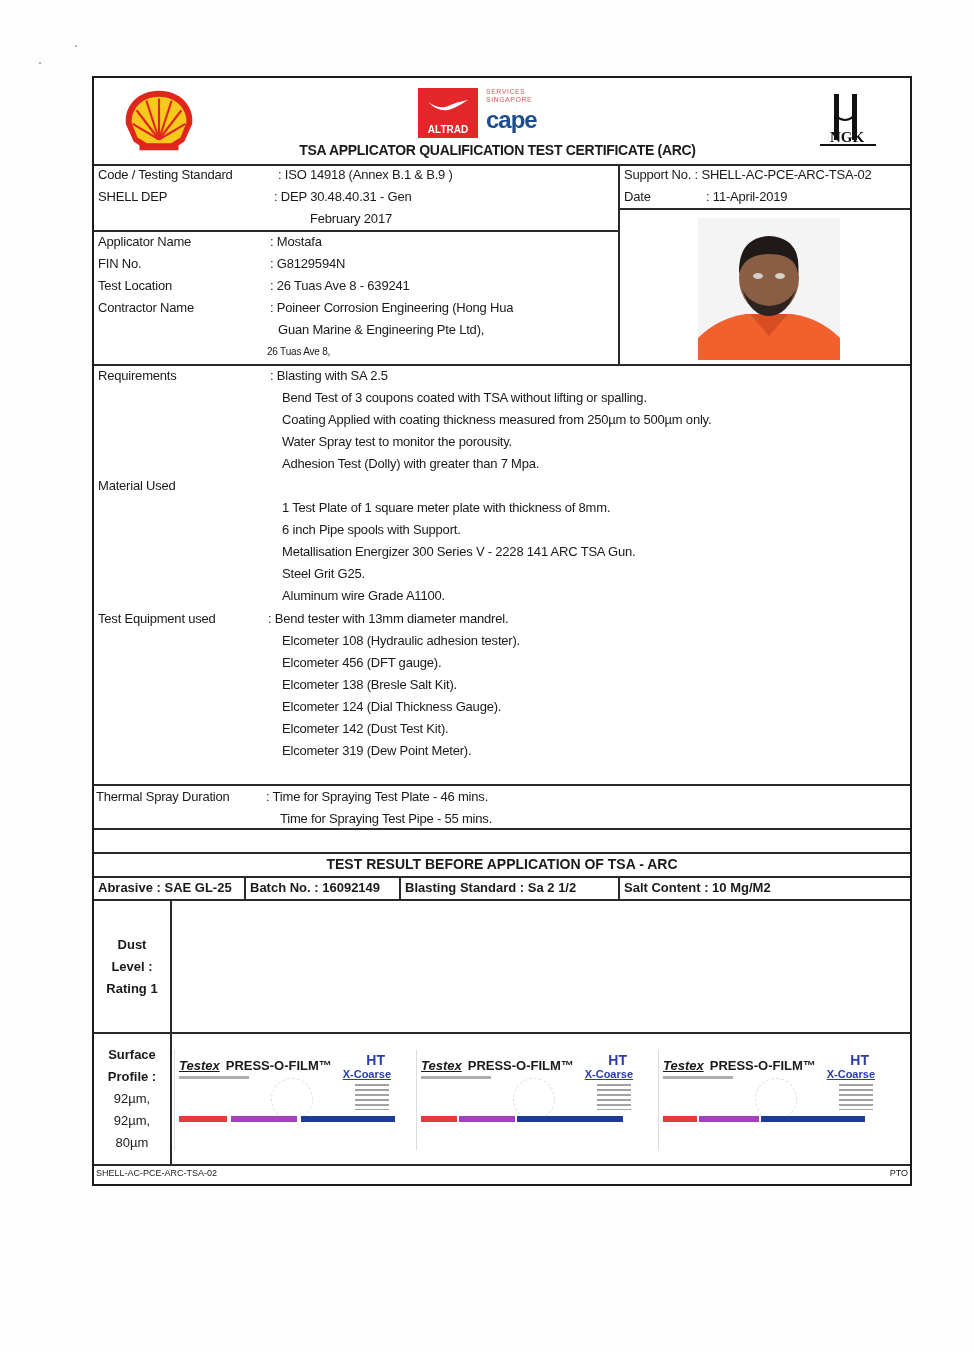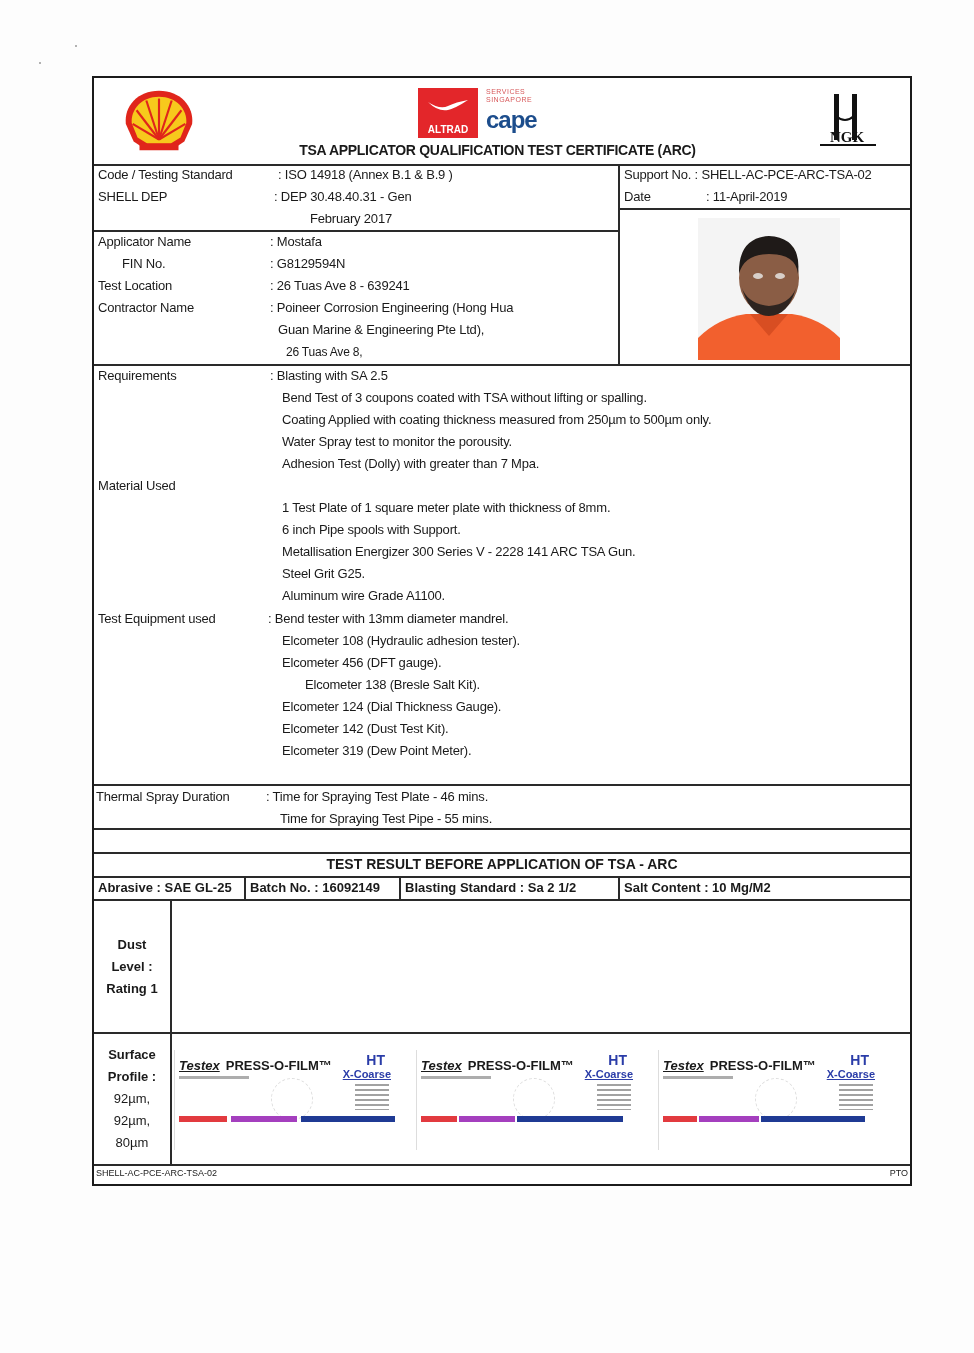--- a/index.html
+++ b/index.html
@@ -107,28 +107,28 @@
     <span>: SHELL-AC-PCE-ARC-TSA-02</span>
   </div>
   <div class="txt abs" style="left:530px;top:108px;">Date</div>
   <div class="txt abs" style="left:612px;top:108px;">: 11-April-2019</div>
   <div class="abs" style="left:524px;right:0;top:130px;border-top:2px solid #2a2a2a;"></div>
 
   <div class="abs" style="left:0;width:526px;top:152px;border-top:2px solid #2a2a2a;"></div>
 
   <div class="txt abs" style="left:4px;top:153px;">Applicator Name</div>
   <div class="txt abs" style="left:176px;top:153px;">: Mostafa</div>
-  <div class="txt abs" style="left:4px;top:175px;margin-left:24px;">FIN No.</div>
+  <div class="txt abs" style="left:4px;top:175px;">FIN No.</div>
   <div class="txt abs" style="left:176px;top:175px;">: G8129594N</div>
   <div class="txt abs" style="left:4px;top:197px;">Test Location</div>
   <div class="txt abs" style="left:176px;top:197px;">: 26 Tuas Ave 8 - 639241</div>
   <div class="txt abs" style="left:4px;top:219px;">Contractor Name</div>
   <div class="txt abs" style="left:176px;top:219px;">: Poineer Corrosion Engineering (Hong Hua</div>
   <div class="txt abs" style="left:184px;top:241px;">Guan Marine &amp; Engineering Pte Ltd),</div>
-  <div class="txt abs" style="left:192px;top:263px;font-size:12px;">26 Tuas Ave 8,</div>
+  <div class="txt abs" style="left:173px;top:263px;font-size:10px;">26 Tuas Ave 8,</div>
 
   <svg class="photo" viewBox="0 0 142 142">
     <rect width="142" height="142" fill="#f4f4f4"></rect>
     <path d="M0 142 L0 120 Q20 100 48 96 L94 96 Q122 100 142 120 L142 142 Z" fill="#f2602e"></path>
     <path d="M52 96 L71 118 L90 96 Z" fill="#d84e22"></path>
     <ellipse cx="71" cy="60" rx="30" ry="36" fill="#8a5d45"></ellipse>
     <path d="M41 56 Q40 20 71 18 Q104 20 100 56 Q98 36 71 36 Q46 36 41 56 Z" fill="#1f1a18"></path>
     <path d="M44 70 Q52 98 71 98 Q90 98 98 70 Q92 86 71 88 Q50 86 44 70 Z" fill="#2d2420"></path>
     <ellipse cx="60" cy="58" rx="5" ry="3" fill="#d8cfc9"></ellipse>
     <ellipse cx="82" cy="58" rx="5" ry="3" fill="#d8cfc9"></ellipse>
@@ -147,21 +147,21 @@
   <div class="txt abs" style="left:188px;top:419px;">1 Test Plate of 1 square meter plate with thickness of 8mm.</div>
   <div class="txt abs" style="left:188px;top:441px;">6 inch Pipe spools with Support.</div>
   <div class="txt abs" style="left:188px;top:463px;">Metallisation Energizer 300 Series V - 2228 141 ARC TSA Gun.</div>
   <div class="txt abs" style="left:188px;top:485px;">Steel Grit G25.</div>
   <div class="txt abs" style="left:188px;top:507px;">Aluminum wire Grade A1100.</div>
 
   <div class="txt abs" style="left:4px;top:530px;">Test Equipment used</div>
   <div class="txt abs" style="left:174px;top:530px;">: Bend tester with 13mm diameter mandrel.</div>
   <div class="txt abs" style="left:188px;top:552px;">Elcometer 108 (Hydraulic adhesion tester).</div>
   <div class="txt abs" style="left:188px;top:574px;">Elcometer 456 (DFT gauge).</div>
-  <div class="txt abs" style="left:188px;top:596px;margin-left:23px;">Elcometer 138 (Bresle Salt Kit).</div>
+  <div class="txt abs" style="left:188px;top:596px;">Elcometer 138 (Bresle Salt Kit).</div>
   <div class="txt abs" style="left:188px;top:618px;">Elcometer 124 (Dial Thickness Gauge).</div>
   <div class="txt abs" style="left:188px;top:640px;">Elcometer 142 (Dust Test Kit).</div>
   <div class="txt abs" style="left:188px;top:662px;">Elcometer 319 (Dew Point Meter).</div>
 
   <div class="hline" style="top:706px;"></div>
 
   <div class="txt abs" style="left:2px;top:708px;">Thermal Spray Duration</div>
   <div class="txt abs" style="left:172px;top:708px;">: Time for Spraying Test Plate - 46 mins.</div>
   <div class="txt abs" style="left:186px;top:730px;">Time for Spraying Test Pipe - 55 mins.</div>
 

